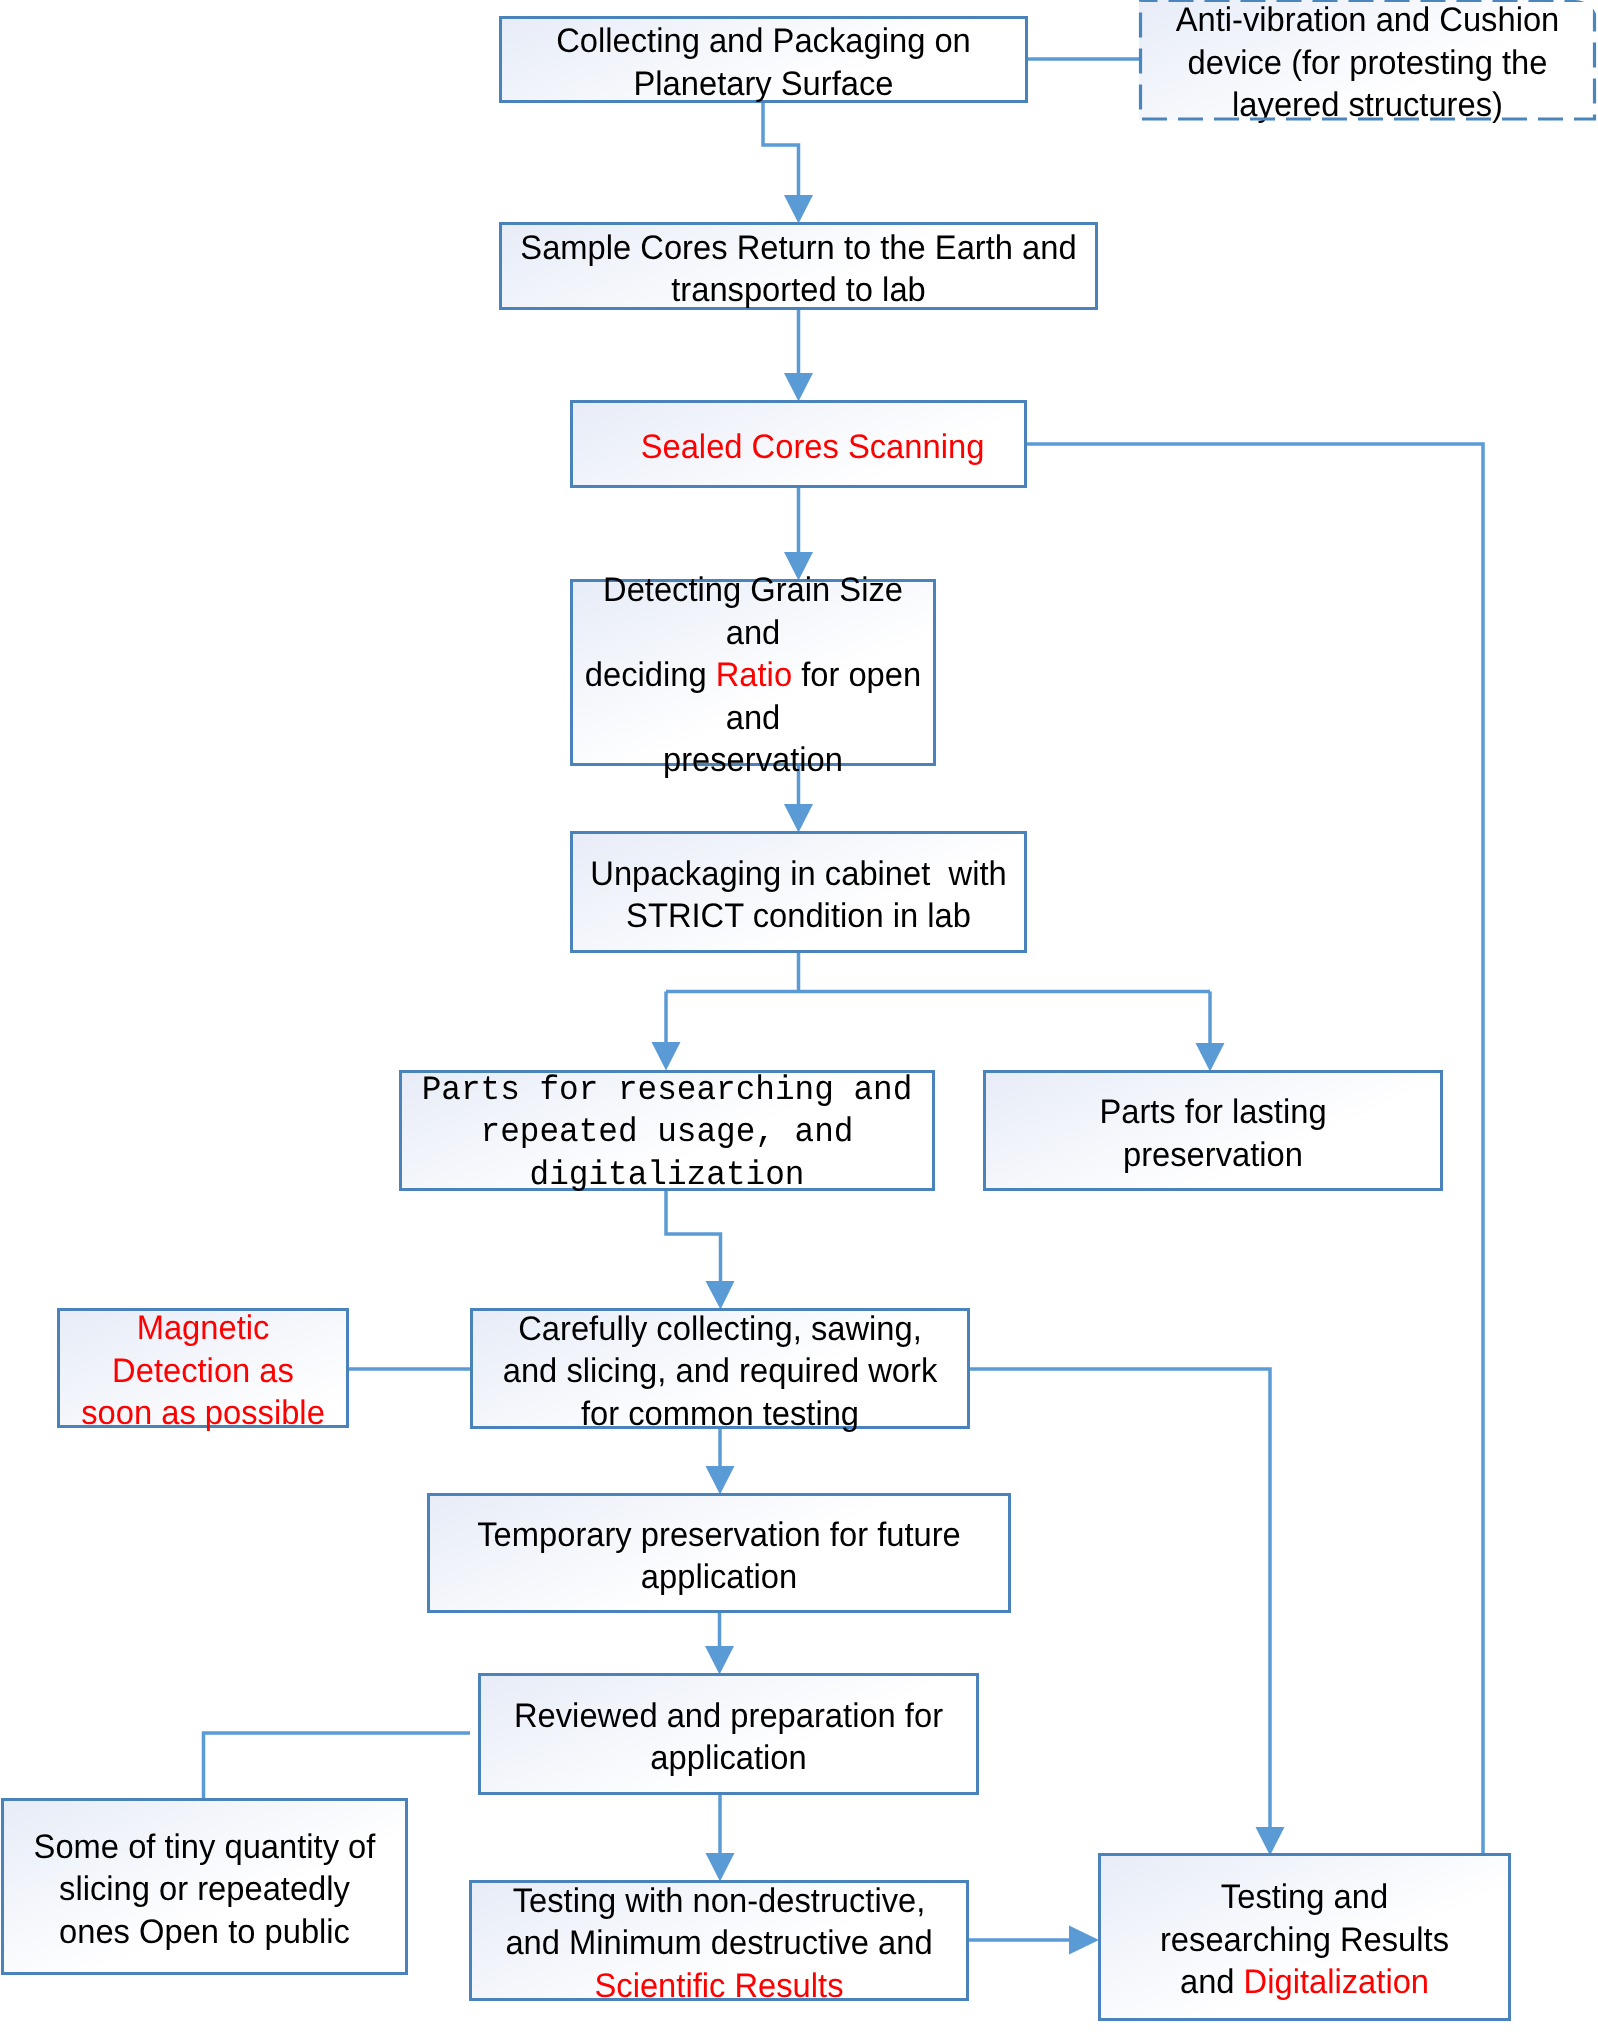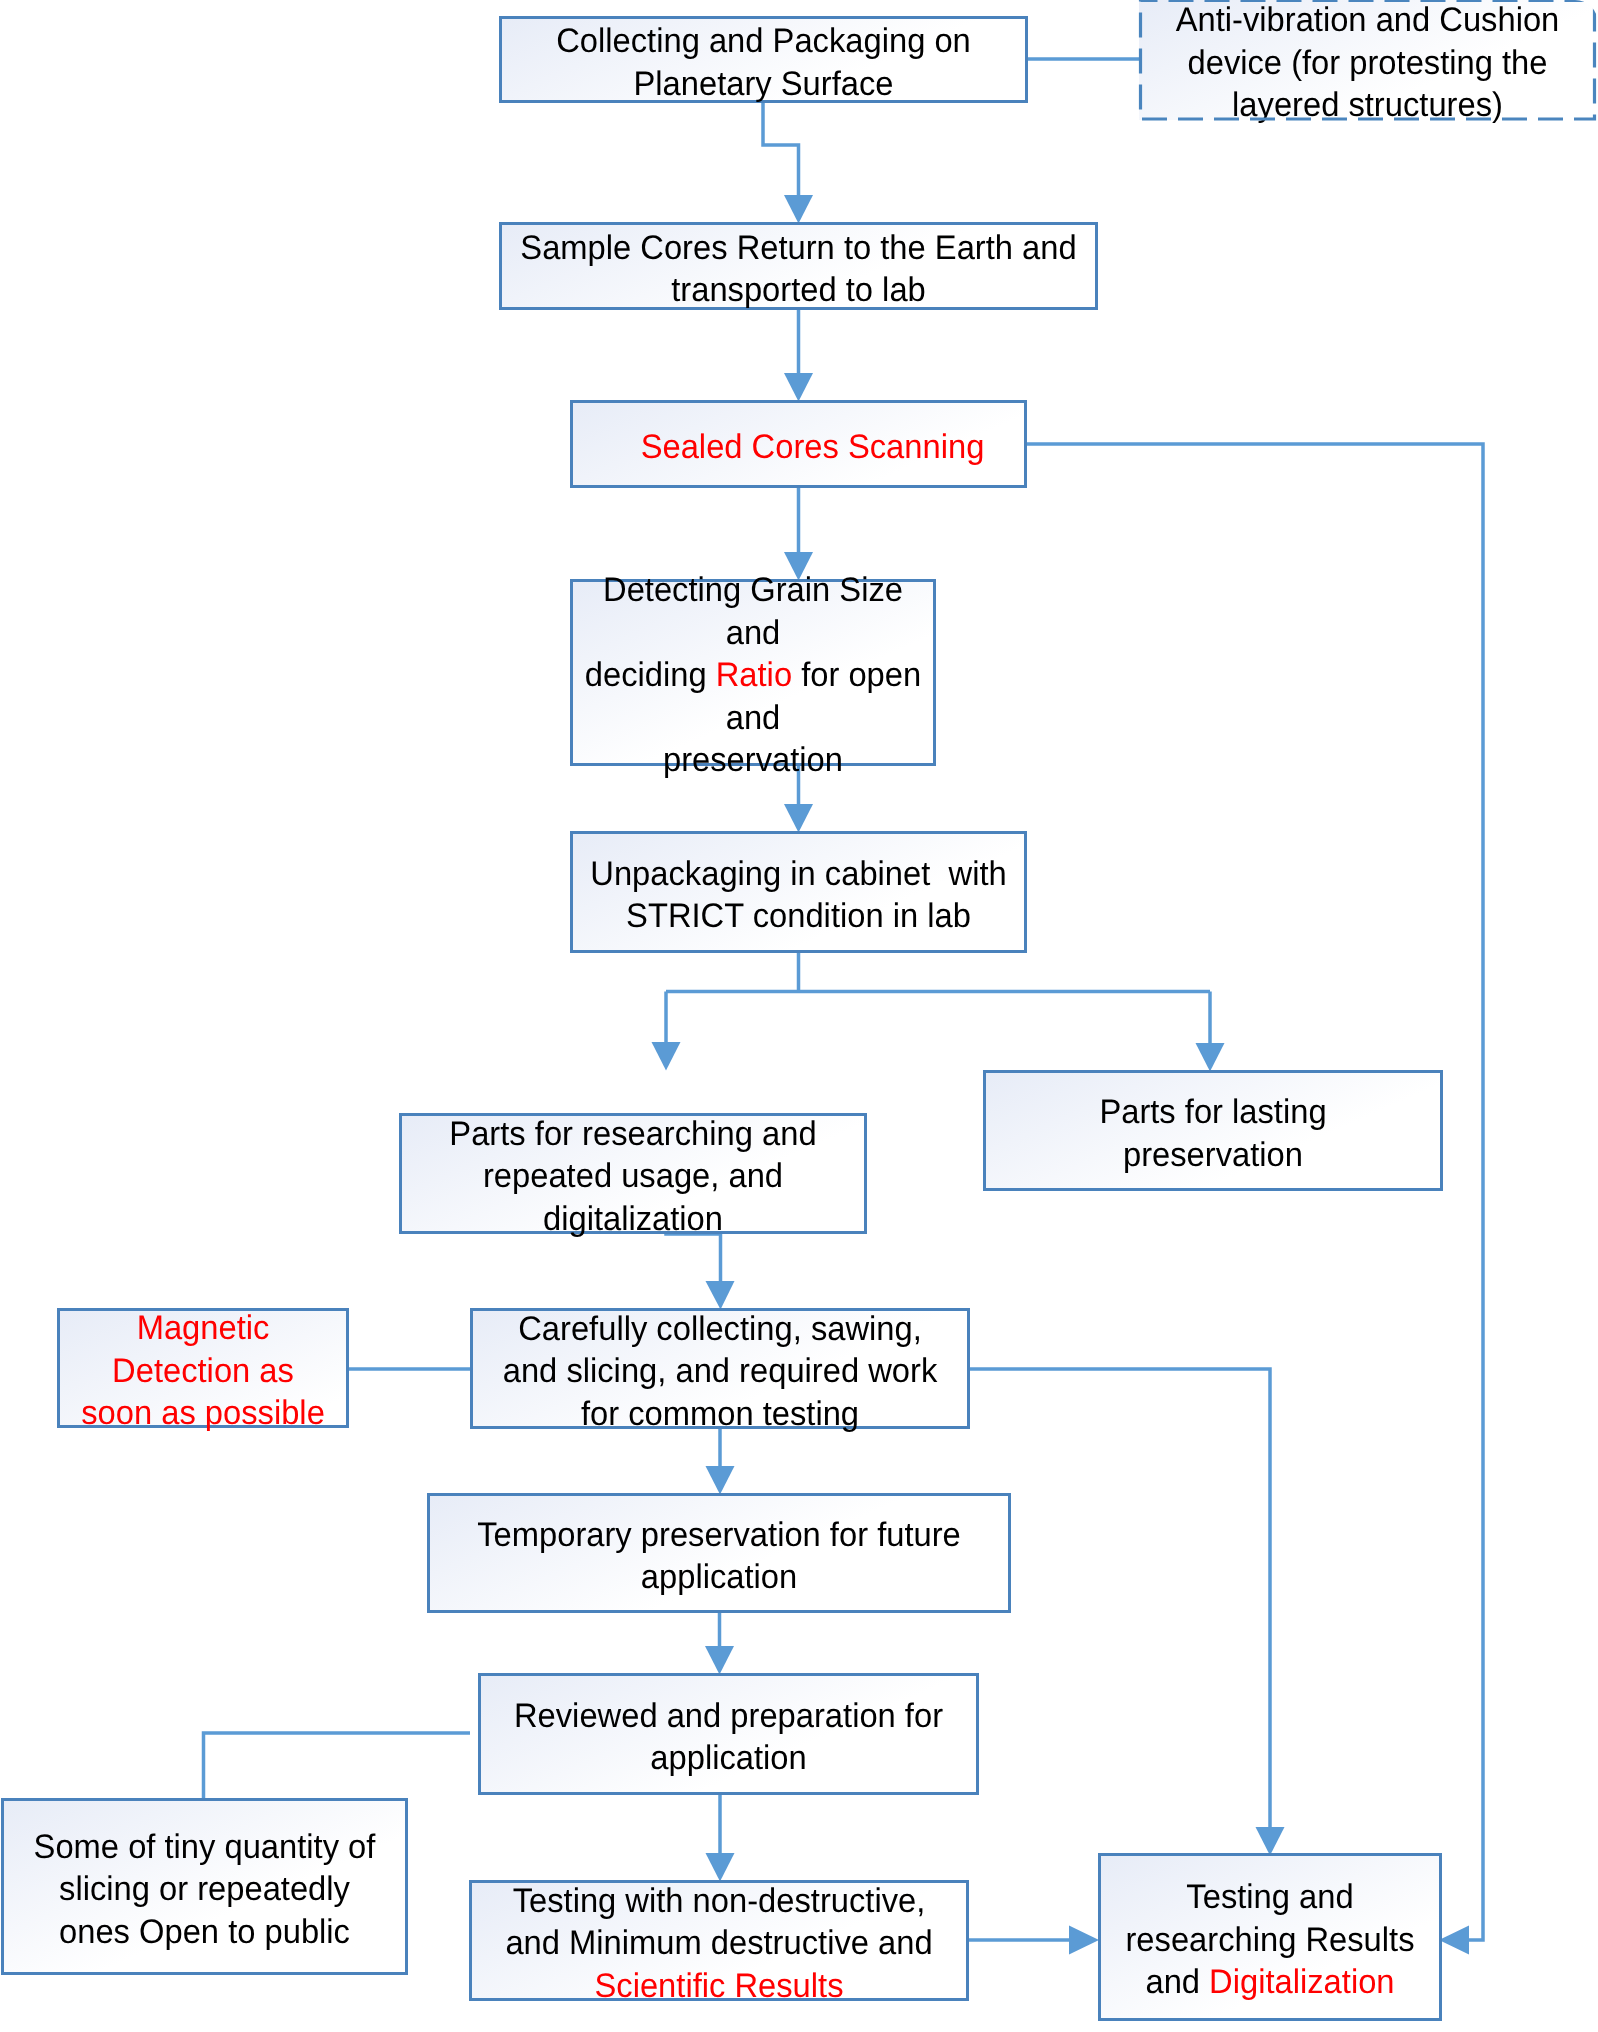--- a/index.html
+++ b/index.html
@@ -80,21 +80,21 @@
   </div>
 
   <div class="node" style="left:570px;top:579px;width:366px;height:187px;">
     <span class="txt"><span>Detecting Grain Size and</span><br><span>deciding </span><span class="rd">Ratio</span><span> for open and</span><br><span>preservation</span></span>
   </div>
 
   <div class="node" style="left:570px;top:831px;width:457px;height:122px;">
     <span class="txt"><span>Unpackaging in cabinet &nbsp;with</span><br><span>STRICT condition in lab</span></span>
   </div>
 
-  <div class="node" style="left:399px;top:1113px;width:468px;height:121px;">
+  <div class="node" style="left:399px;top:1070px;width:536px;height:121px;font-family:Liberation Mono, monospace;">
     <span class="txt"><span>Parts for researching and</span><br><span>repeated usage, and digitalization</span></span>
   </div>
 
   <div class="node" style="left:983px;top:1070px;width:460px;height:121px;">
     <span class="txt"><span>Parts for lasting</span><br><span>preservation</span></span>
   </div>
 
   <div class="node" style="left:57px;top:1308px;width:292px;height:120px;">
     <span class="txt allred"><span>Magnetic</span><br><span>Detection as</span><br><span>soon as possible</span></span>
   </div>
@@ -112,20 +112,20 @@
   </div>
 
   <div class="node" style="left:1px;top:1798px;width:407px;height:177px;">
     <span class="txt"><span>Some of tiny quantity of</span><br><span>slicing or repeatedly</span><br><span>ones Open to public</span></span>
   </div>
 
   <div class="node" style="left:469px;top:1880px;width:500px;height:121px;">
     <span class="txt"><span>Testing with non-destructive,</span><br><span>and Minimum destructive and</span><br><span class="rd">Scientific Results</span></span>
   </div>
 
-  <div class="node" style="left:1098px;top:1853px;width:344px;height:168px;">
+  <div class="node" style="left:1098px;top:1853px;width:413px;height:168px;">
     <span class="txt"><span>Testing and</span><br><span>researching Results</span><br><span>and </span><span class="rd">Digitalization</span></span>
   </div>
 
   <svg id="overlay" viewBox="0 0 1598 2032">
     <rect x="1140.5" y="0.5" width="454" height="118.5" fill="none" stroke="#4A85BE" stroke-width="3.2" stroke-dasharray="25 11" stroke-dashoffset="8"></rect>
   </svg>
 </div>
 
 </body></html>

